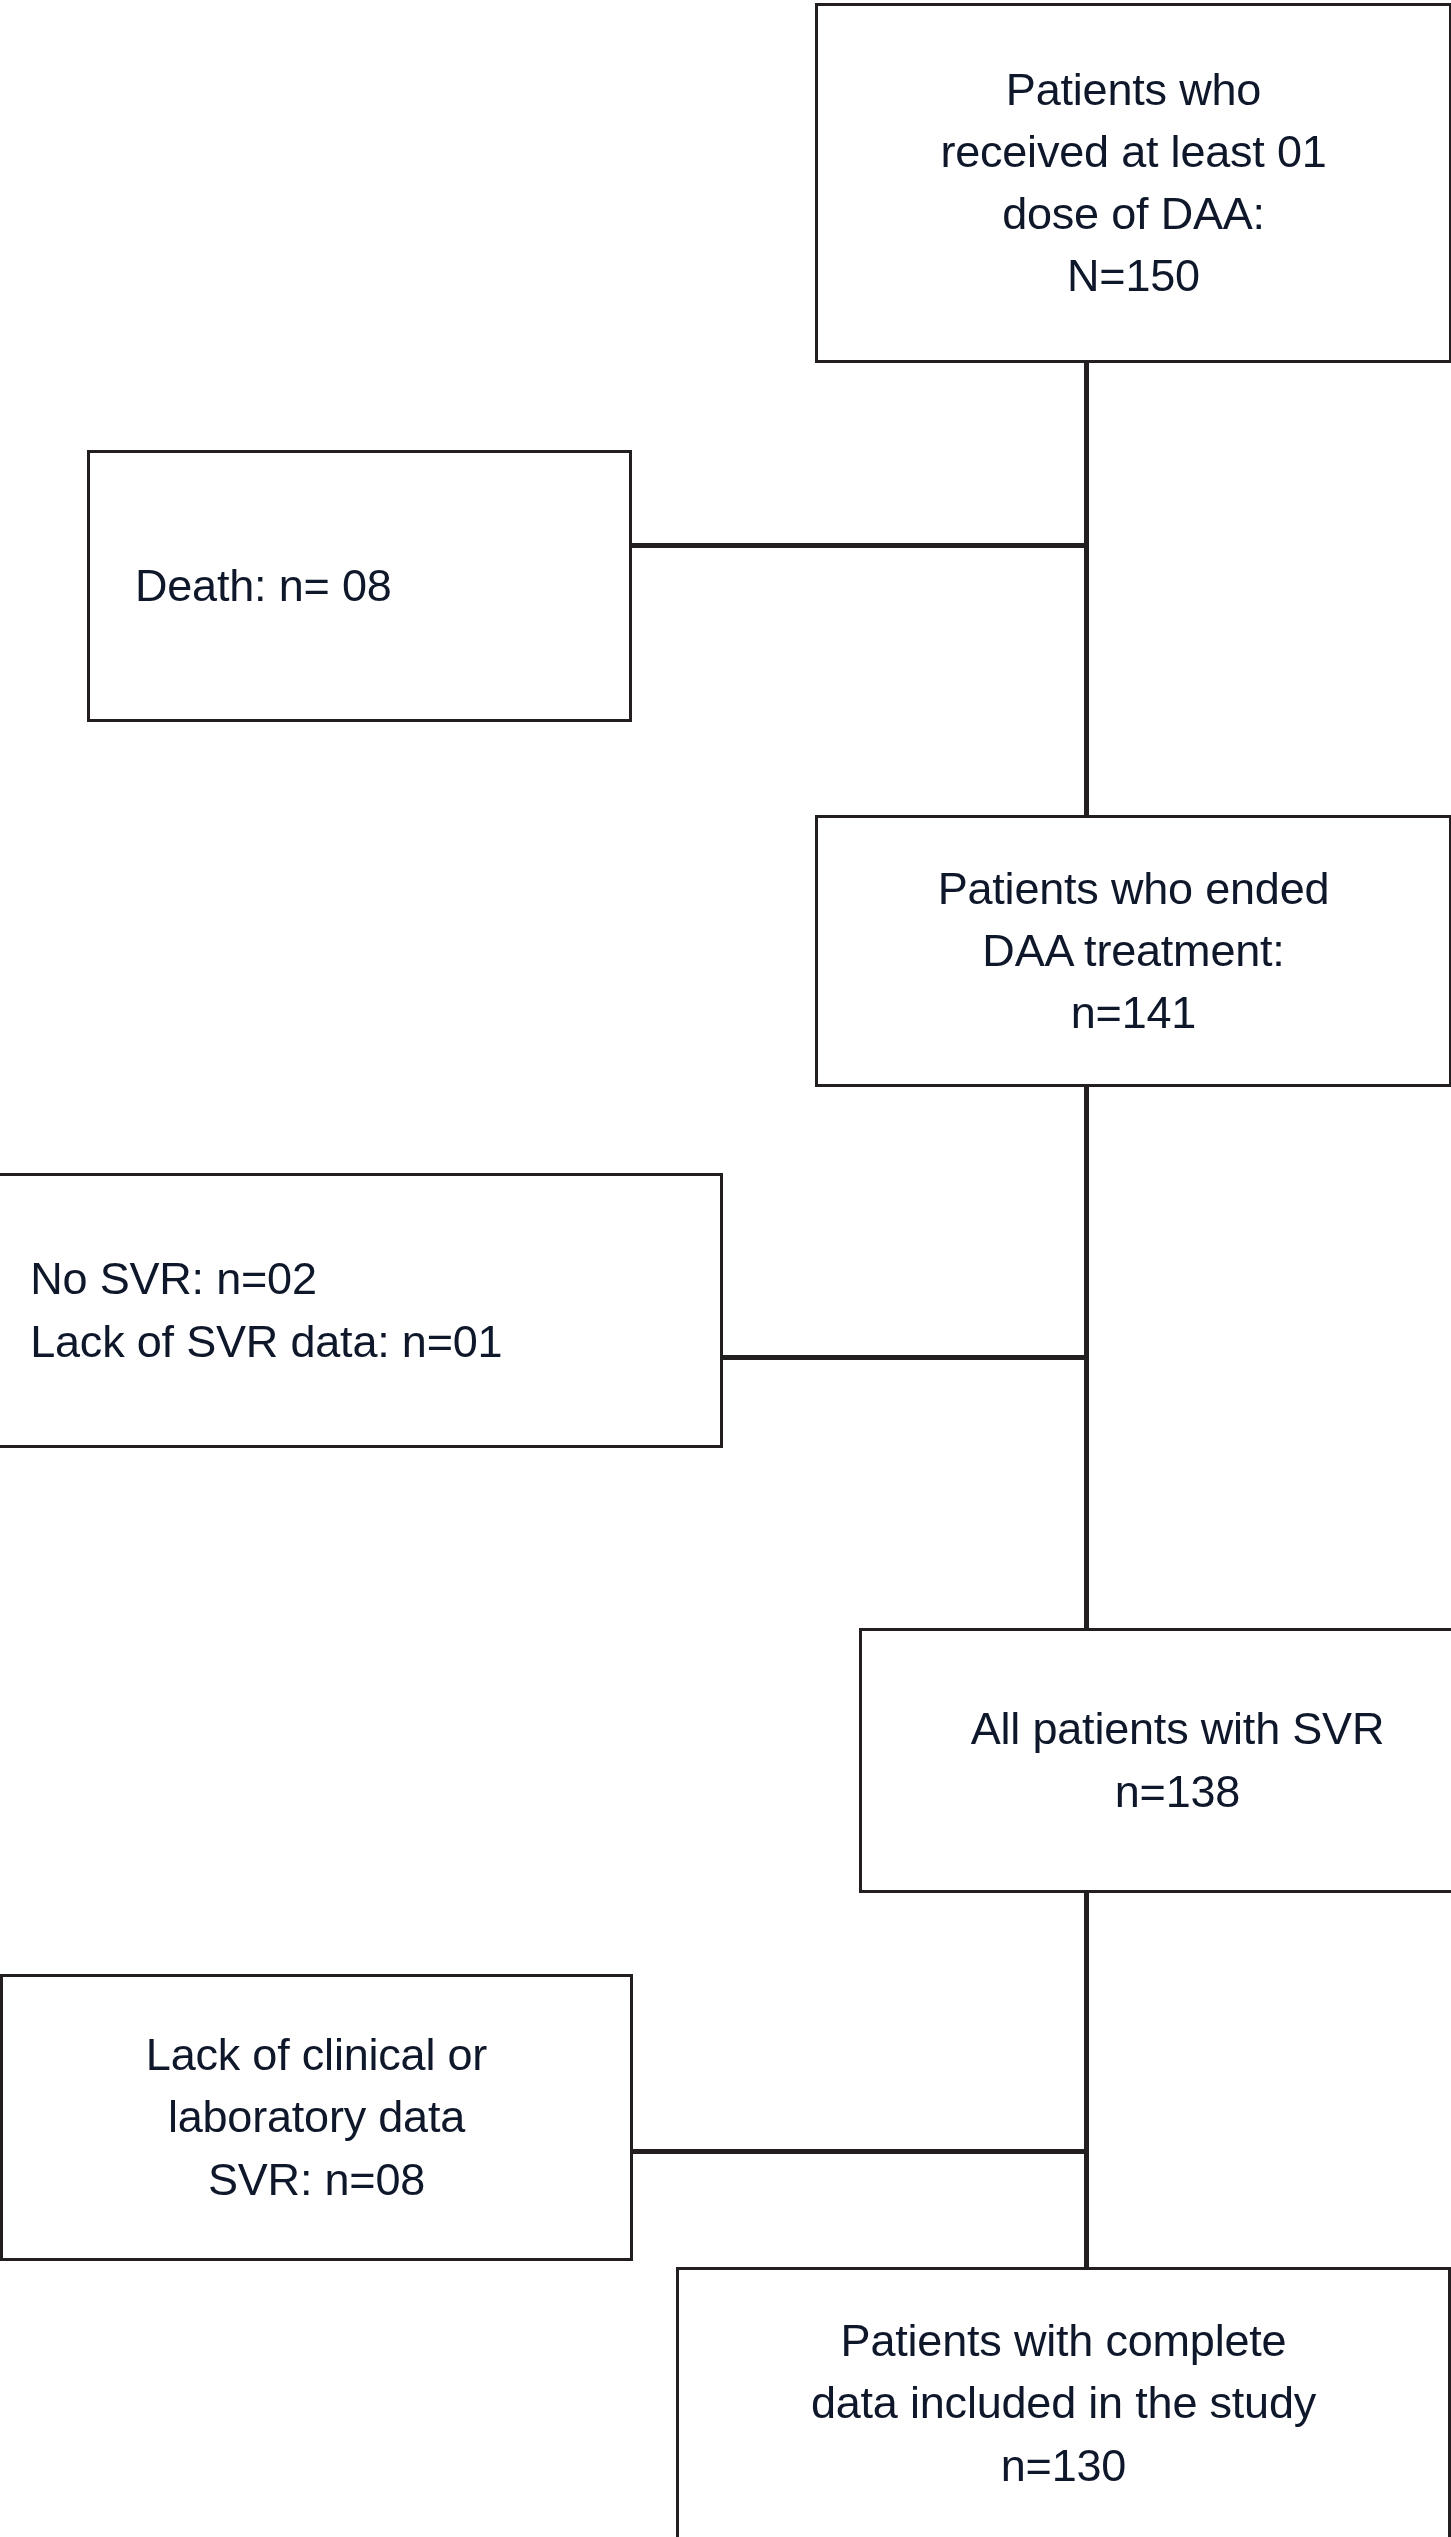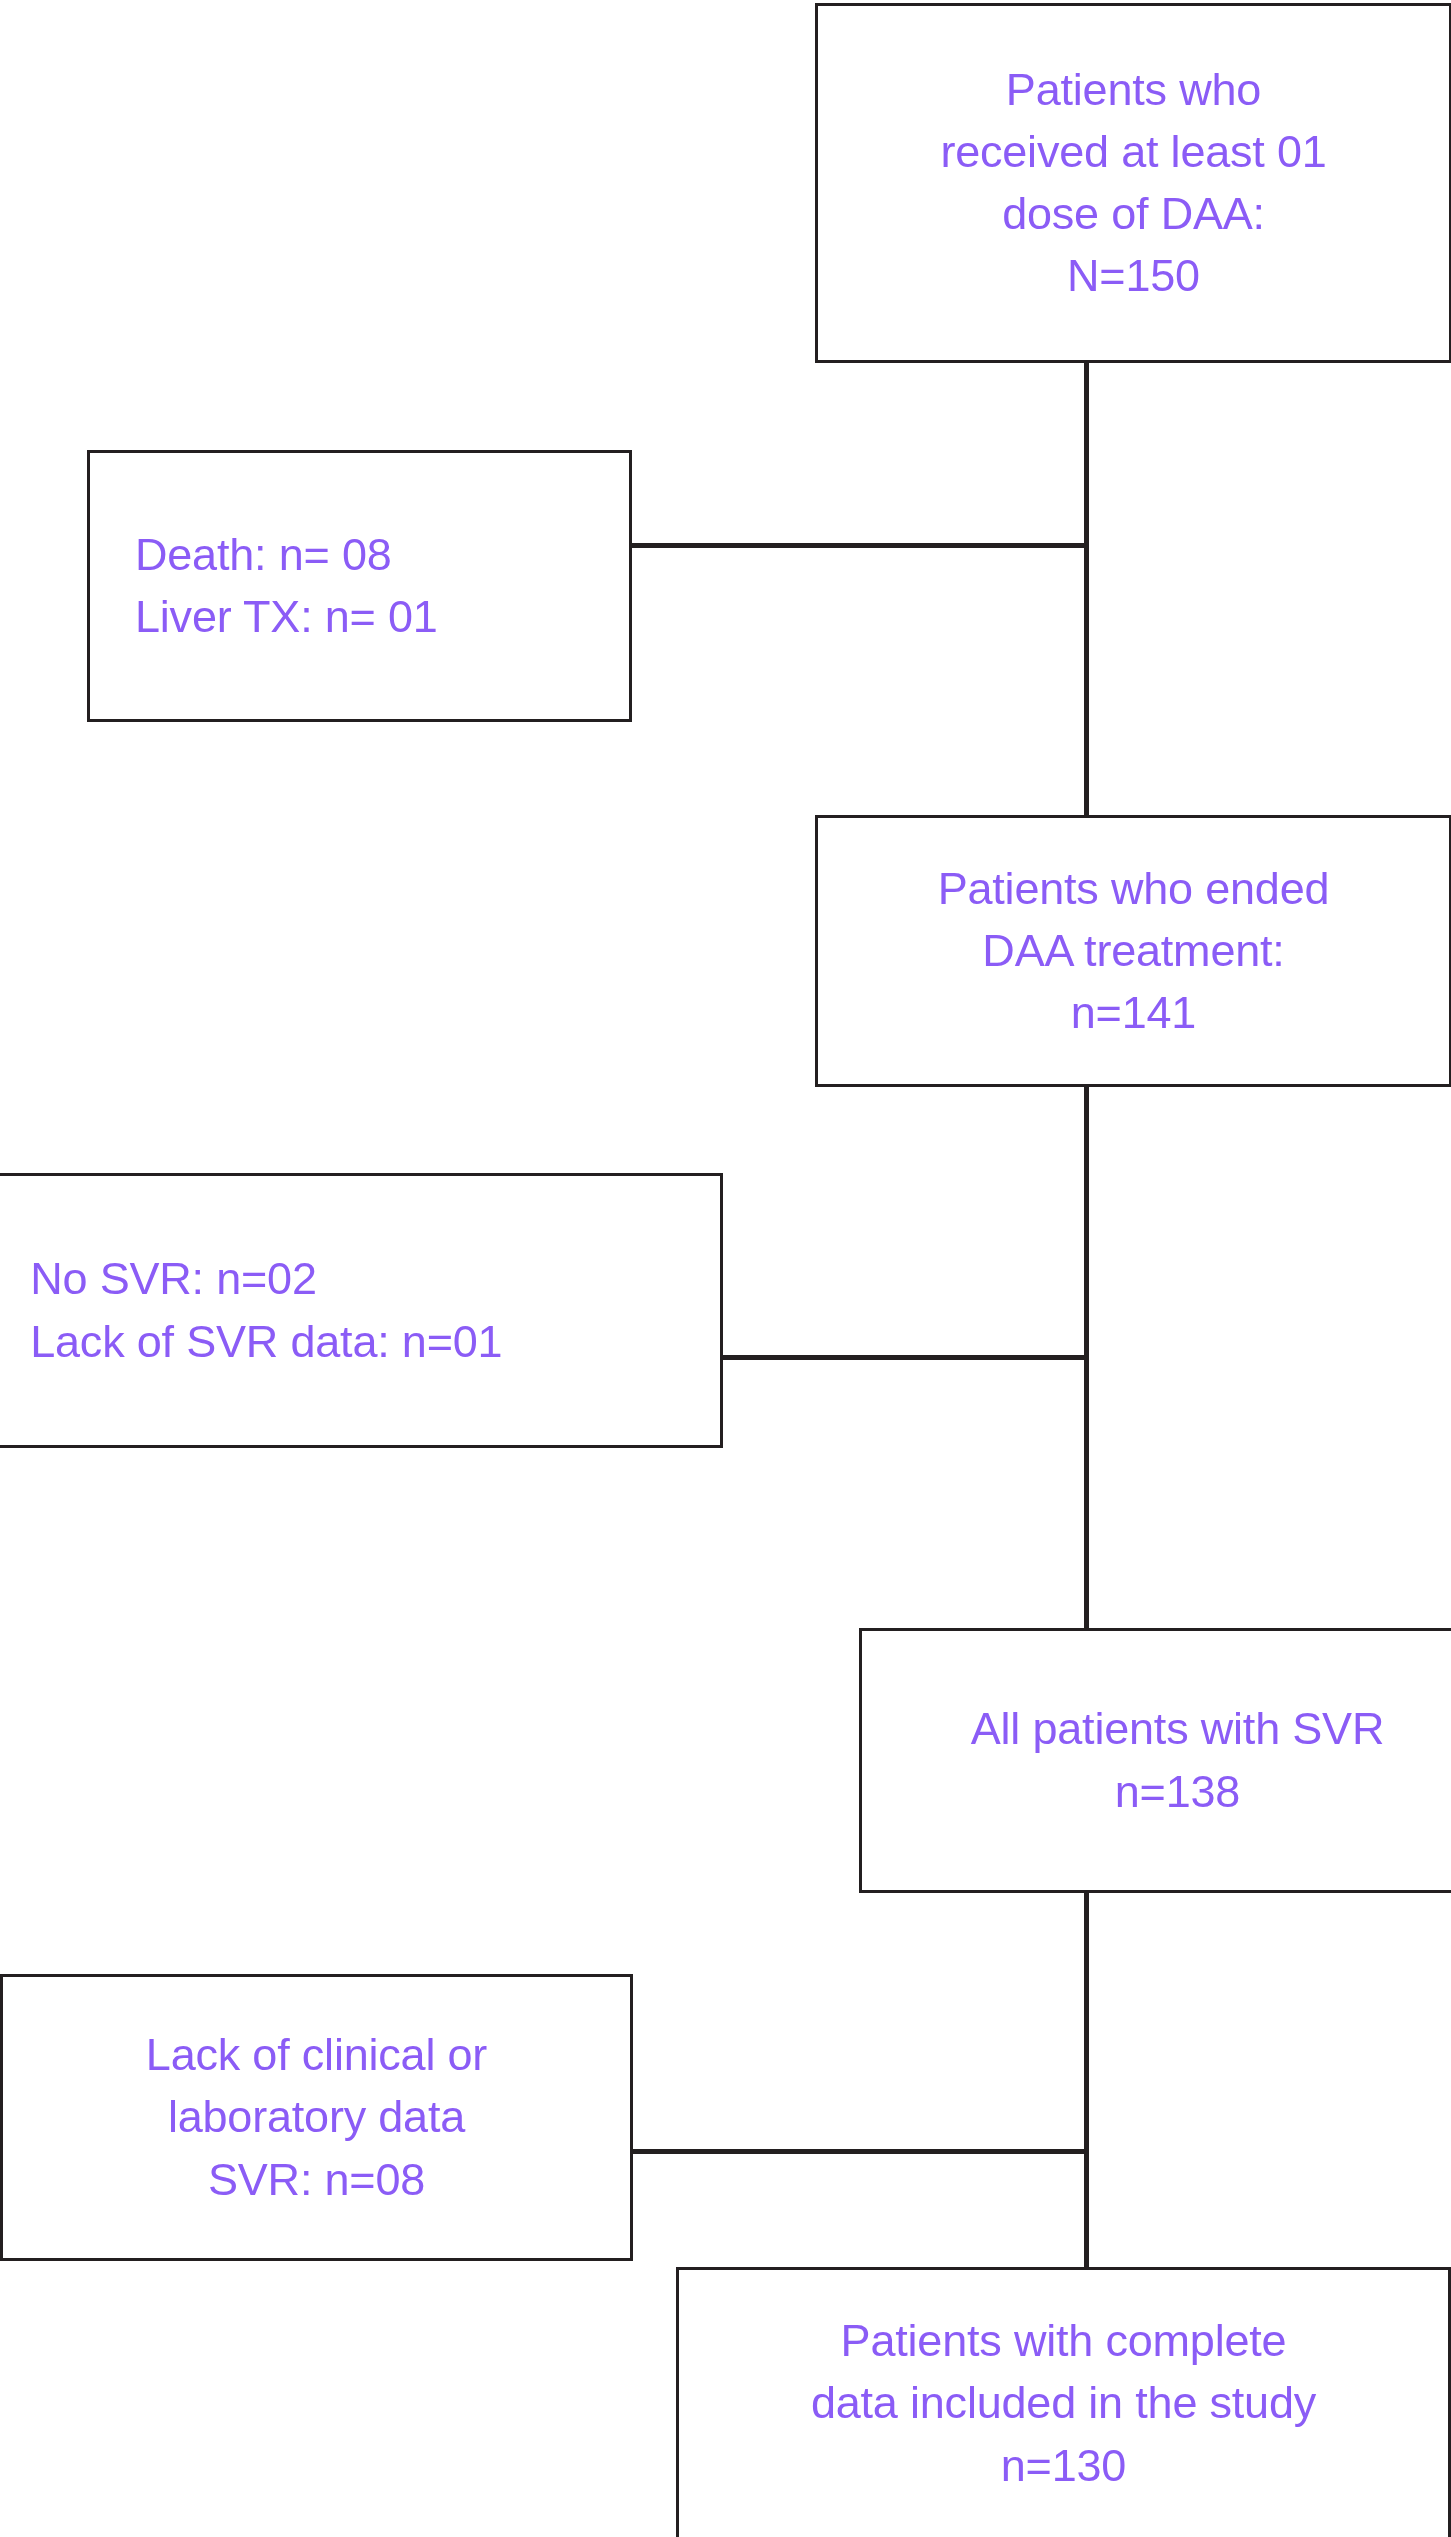--- a/index.html
+++ b/index.html
@@ -28,21 +28,21 @@
     flex-direction: column;
     justify-content: center;
     z-index: 3;
   }
   .node .line {
     display: block;
     font-size: 45px;
     line-height: 1.38;
     letter-spacing: -0.2px;
     white-space: nowrap;
-    color: #8b5cf6;
+    color: #0f172a;
   }
   .node.center .line { text-align: center; }
   .node.left   .line { text-align: left; padding-left: 33px; }
 
   
   .conn {
     position: absolute;
     background: #231f20;
     z-index: 1;
   }
@@ -82,21 +82,20 @@
 
   <div class="node center" id="node-top">
     <span class="line">Patients who</span>
     <span class="line">received at least 01</span>
     <span class="line">dose of DAA:</span>
     <span class="line">N=150</span>
   </div>
 
   <div class="node left" id="node-excl-1">
     <span class="line">Death: n= 08</span>
-    <span class="line">Liver TX: n= 01</span>
   </div>
 
   <div class="node center" id="node-eot">
     <span class="line">Patients who ended</span>
     <span class="line">DAA treatment:</span>
     <span class="line">n=141</span>
   </div>
 
   <div class="node left" id="node-excl-2">
     <span class="line">No SVR: n=02</span>

